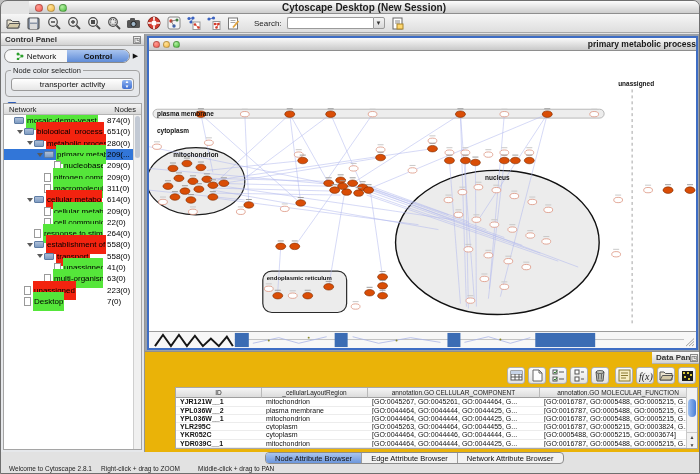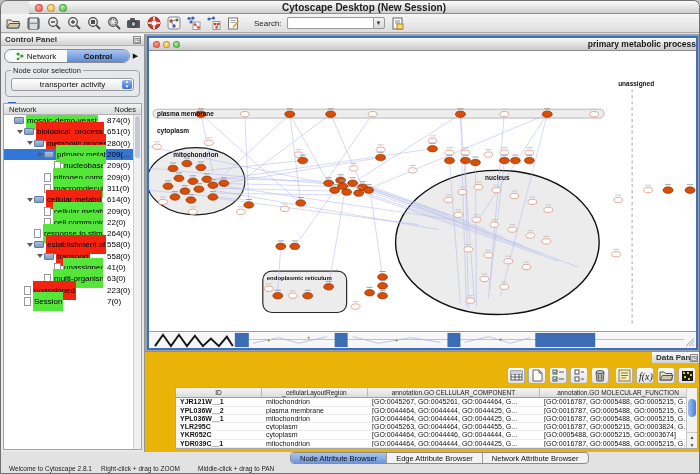--- a/index.html
+++ b/index.html
@@ -91,21 +91,21 @@
   .dt-row{display:flex;height:8.3px;border-bottom:1px solid #ececec;}
   .dt-c{font-size:7px;line-height:8px;color:#111;overflow:hidden;white-space:nowrap;padding-left:4px;flex:none;}
   .dt-c.id{font-weight:bold;}
   .dt-scroll{position:absolute;top:0;right:0;bottom:0;width:11px;background:#f2f2f2;border-left:1px solid #c9c9c9;}
   .dt-thumb{position:absolute;top:11px;left:1px;width:8px;height:18px;border-radius:4px;
             background:linear-gradient(90deg,#9ec0f0,#477ed8);}
   .dt-arrows{position:absolute;bottom:0;left:0;right:0;height:16px;border-top:1px solid #c9c9c9;
              font-size:5px;color:#444;text-align:center;line-height:8px;}
   
   .bottom{position:absolute;left:0;right:0;top:451px;height:23px;background:#e2e2e2;}
-  .attr-tabs{position:absolute;left:289px;top:0px;height:12px;display:flex;border:1px solid #8c8c8c;
+  .attr-tabs{position:absolute;left:264px;top:0px;height:12px;display:flex;border:1px solid #8c8c8c;
              border-radius:4px;overflow:hidden;font-size:7.5px;background:#f2f2f2;}
   .attr-tab{padding:0 9px;line-height:11px;color:#111;border-right:1px solid #9b9b9b;}
   .attr-tab:last-child{border-right:none;}
   .attr-tab.sel{background:linear-gradient(#aac5ef,#6d97dc);}
   .status{position:absolute;left:0;right:0;bottom:2px;height:8px;font-size:6.5px;color:#222;}
   .status span{position:absolute;white-space:nowrap;}
 </style>
 </head>
 <body>
 
@@ -395,21 +395,21 @@
               <span style="width: 13px; flex: 0 0 auto;"></span>
               <span class="tri-sp"></span>
               <span class="ic-file"></span>
               <span class="lab red" style="max-width: 70px;">unassigned</span>
               <span class="count">223(0)</span>
             </div>
             <div class="tree-row">
               <span style="width: 13px; flex: 0 0 auto;"></span>
               <span class="tri-sp"></span>
               <span class="ic-file"></span>
-              <span class="lab green" style="max-width: 70px;">Session</span>
+              <span class="lab green" style="max-width: 70px;">Desktop</span>
               <span class="count">7(0)</span>
             </div>
           </div>
         <div class="tree-scroll">
             <div class="tree-thumb"></div>
           </div>
       </div>
     </div>
 
     <div class="right-col">

